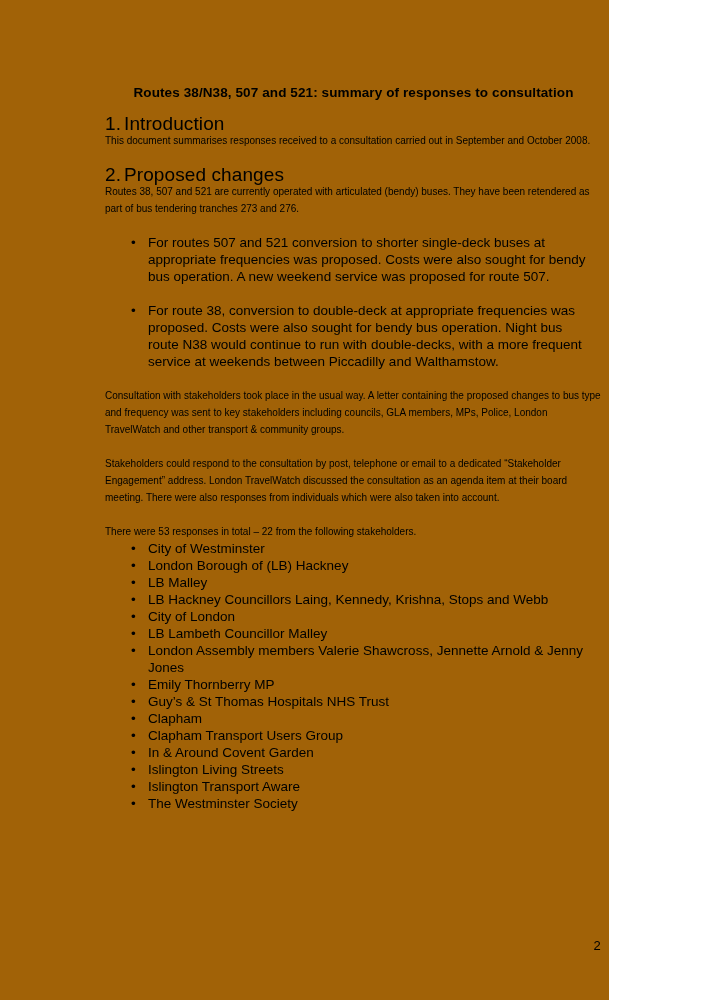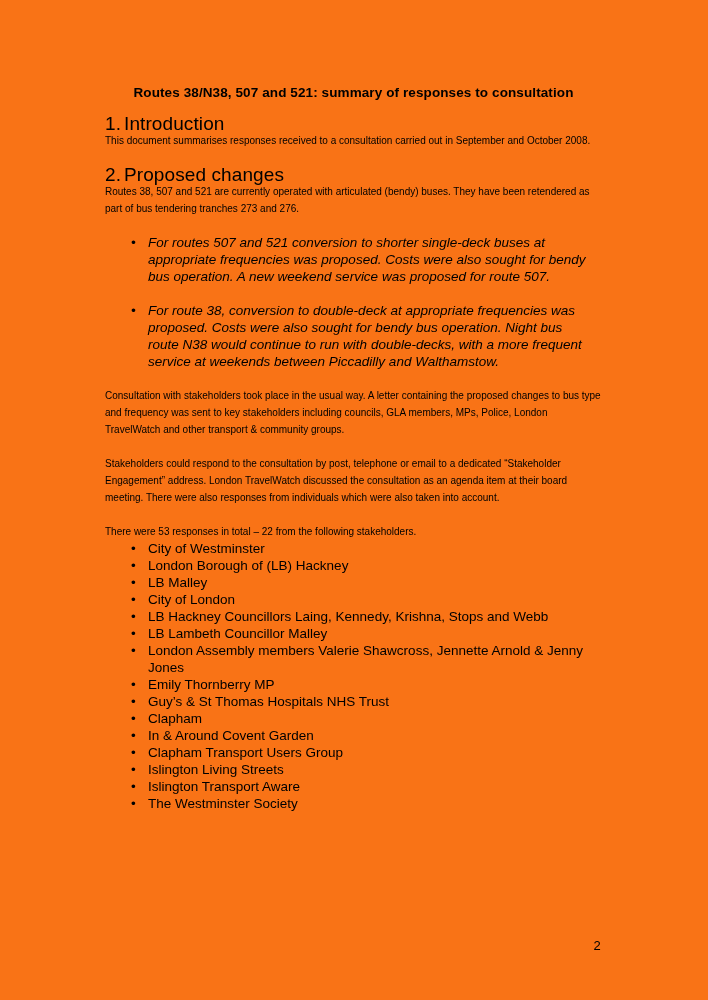--- a/index.html
+++ b/index.html
@@ -7,23 +7,23 @@
     padding: 0;
     background: #ffffff;
   }
   body {
     font-family: "Liberation Sans", sans-serif;
     color: #000000;
     -webkit-font-smoothing: antialiased;
   }
   .page {
     position: relative;
-    width: 708px;
+    width: 609px;
     height: 1000px;
-    background: #f97316;
+    background: #a16207;
     overflow: hidden;
     box-sizing: border-box;
   }
   .content {
     position: absolute;
     left: 105px;
     top: 84px;
     width: 497px;
   }
   .doc-title {
@@ -72,21 +72,20 @@
   ul.bullets > li::before {
     content: "\2022";
     position: absolute;
     left: 26px;
     top: 0;
     font-size: 13.5px;
     line-height: 17px;
   }
   ul.bullets.wide > li {
     padding-right: 10px;
-    font-style: italic;
   }
   ul.bullets.spaced > li + li {
     margin-top: 17px;
   }
   ul.bullets.tight > li {
     padding-left: 43px;
   }
   .page-number {
     position: absolute;
     left: 0;
@@ -136,29 +135,29 @@
     <p class="para">Stakeholders could respond to the consultation by post, telephone or email to a dedicated “Stakeholder Engagement” address. London TravelWatch discussed the consultation as an agenda item at their board meeting. There were also responses from individuals which were also taken into account.</p>
 
     <div class="spacer-para"></div>
 
     <p class="para">There were 53 responses in total – 22 from the following stakeholders.</p>
 
     <ul class="bullets tight">
       <li>City of Westminster</li>
       <li>London Borough of (LB) Hackney</li>
       <li>LB Malley</li>
+      <li>LB Hackney Councillors Laing, Kennedy, Krishna, Stops and Webb</li>
       <li>City of London</li>
-      <li>LB Hackney Councillors Laing, Kennedy, Krishna, Stops and Webb</li>
       <li>LB Lambeth Councillor Malley</li>
       <li>London Assembly members Valerie Shawcross, Jennette  Arnold &amp; Jenny Jones</li>
       <li>Emily Thornberry MP</li>
       <li>Guy’s &amp; St Thomas Hospitals NHS Trust</li>
       <li>Clapham</li>
+      <li>Clapham Transport Users Group</li>
       <li>In &amp; Around Covent Garden</li>
-      <li>Clapham Transport Users Group</li>
       <li>Islington Living Streets</li>
       <li>Islington Transport Aware</li>
       <li>The Westminster Society</li>
     </ul>
 
   </div>
 
   <div class="page-number">
     <span class="pn-inner">2</span>
   </div>

